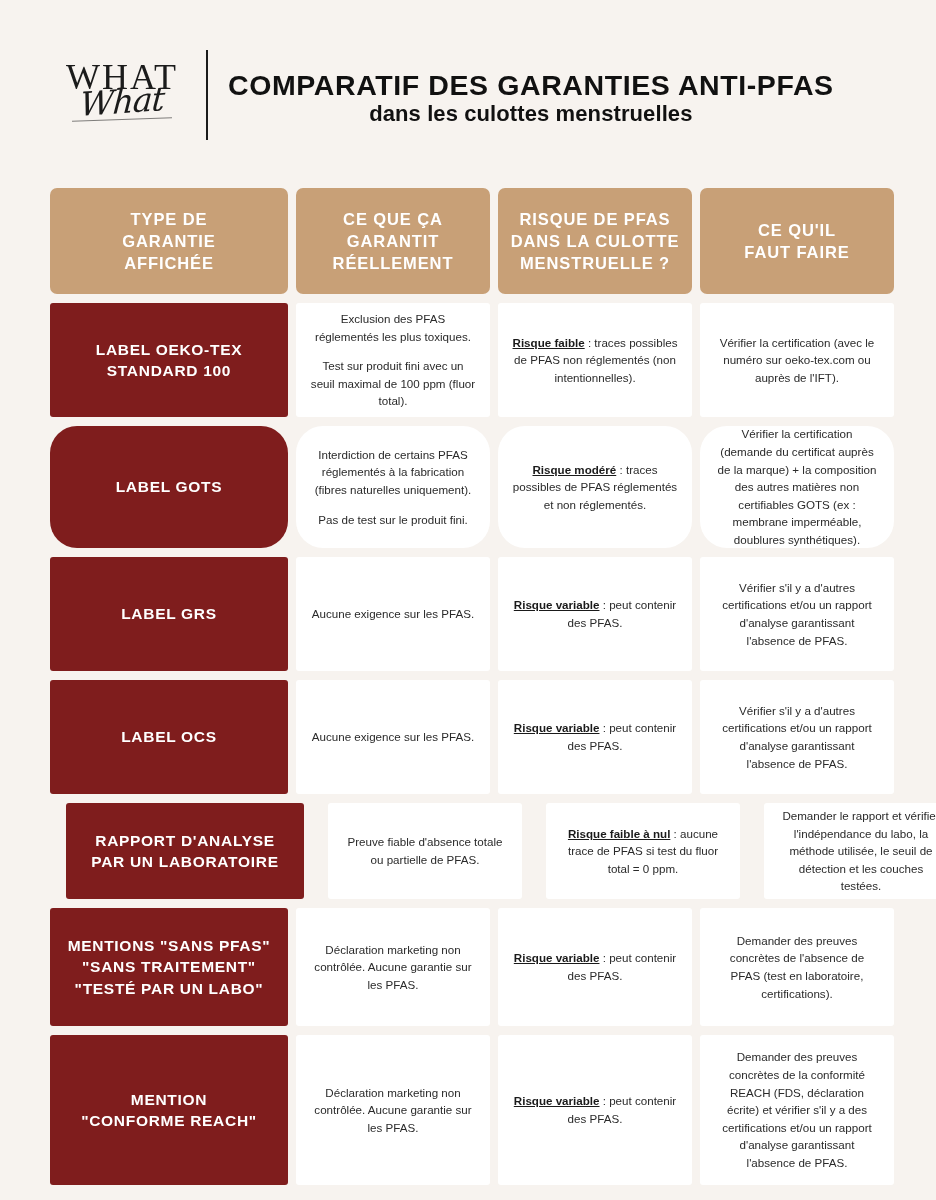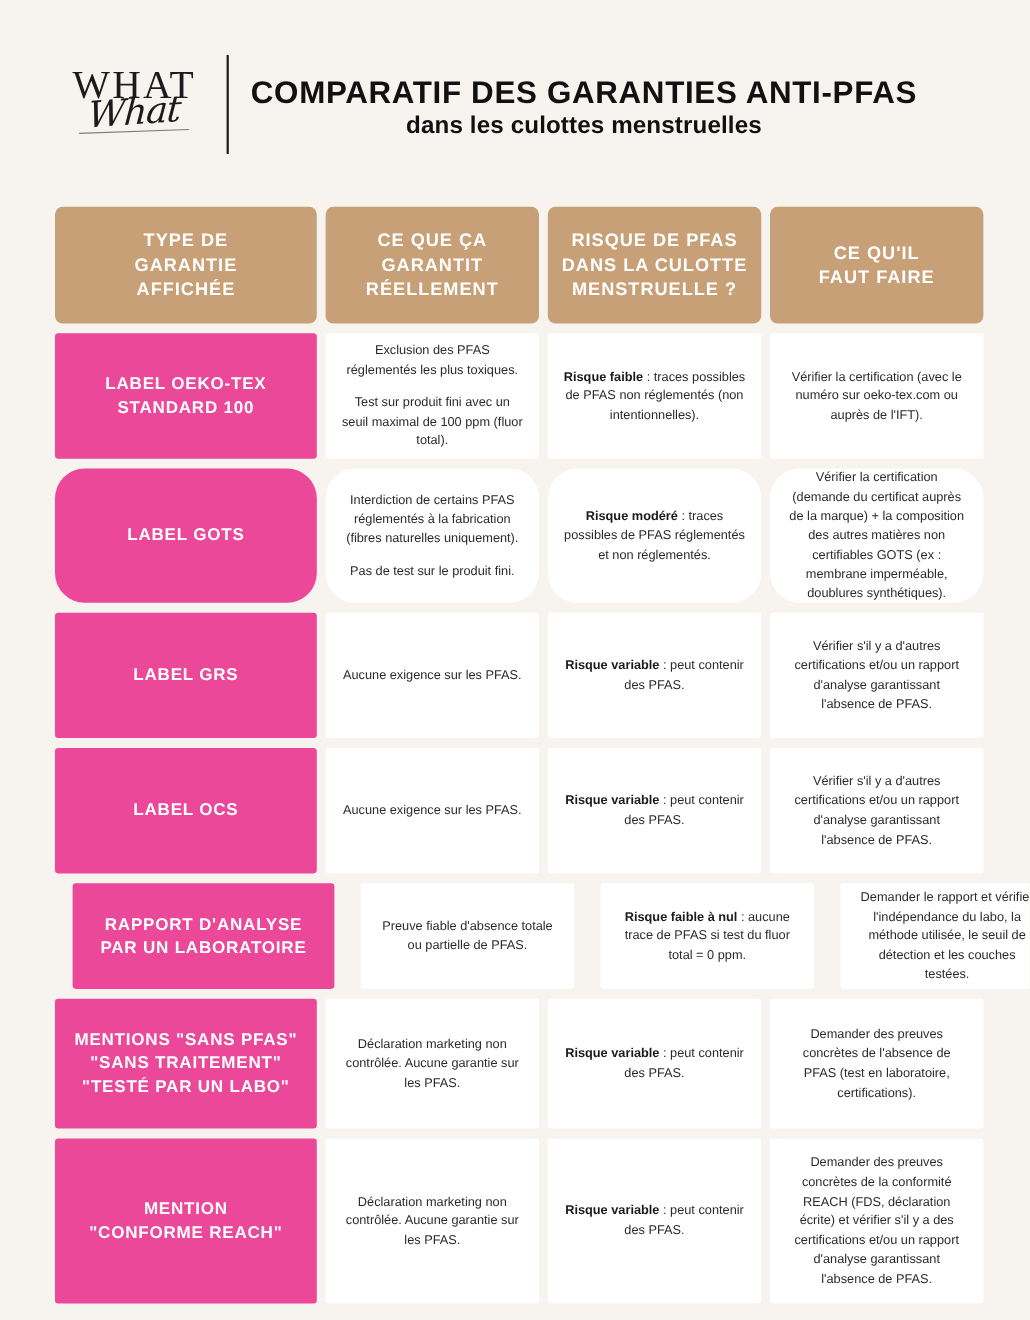--- a/index.html
+++ b/index.html
@@ -133,39 +133,39 @@
     color: #FFFFFF;
     font-size: 16.5px;
     font-weight: 700;
     letter-spacing: .9px;
     line-height: 1.34;
     padding: 4px 8px;
   }
 
   
   .label-cell {
-    background: #ec4899;
+    background: #7f1d1d;
     color: #FFFFFF;
     font-size: 15.5px;
     font-weight: 700;
     letter-spacing: .7px;
     line-height: 1.38;
     padding: 6px 2px;
     border-radius: 3px;
   }
   .text-cell {
     background: #FFFFFF;
     color: #2a2a2a;
     font-size: 11.6px;
     line-height: 1.52;
     padding: 10px 14px;
     border-radius: 3px;
   }
   .text-cell p + p { margin-top: 12px; }
-  .text-cell b { font-weight: 700; color: #1a1a1a; }
+  .text-cell b { font-weight: 700; color: #1a1a1a; text-decoration: underline; }
 
   
   .r0 .cell { height: 114px; }
   .r1 .cell { height: 122px; border-radius: 27px; }
   .r2 .cell { height: 114px; }
   .r3 .cell { height: 114px; }
   .r4 .cell { height: 96px; margin-left: 16px; }
   .r5 .cell { height: 118px; }
   .r6 .cell { height: 150px; }
 </style>

